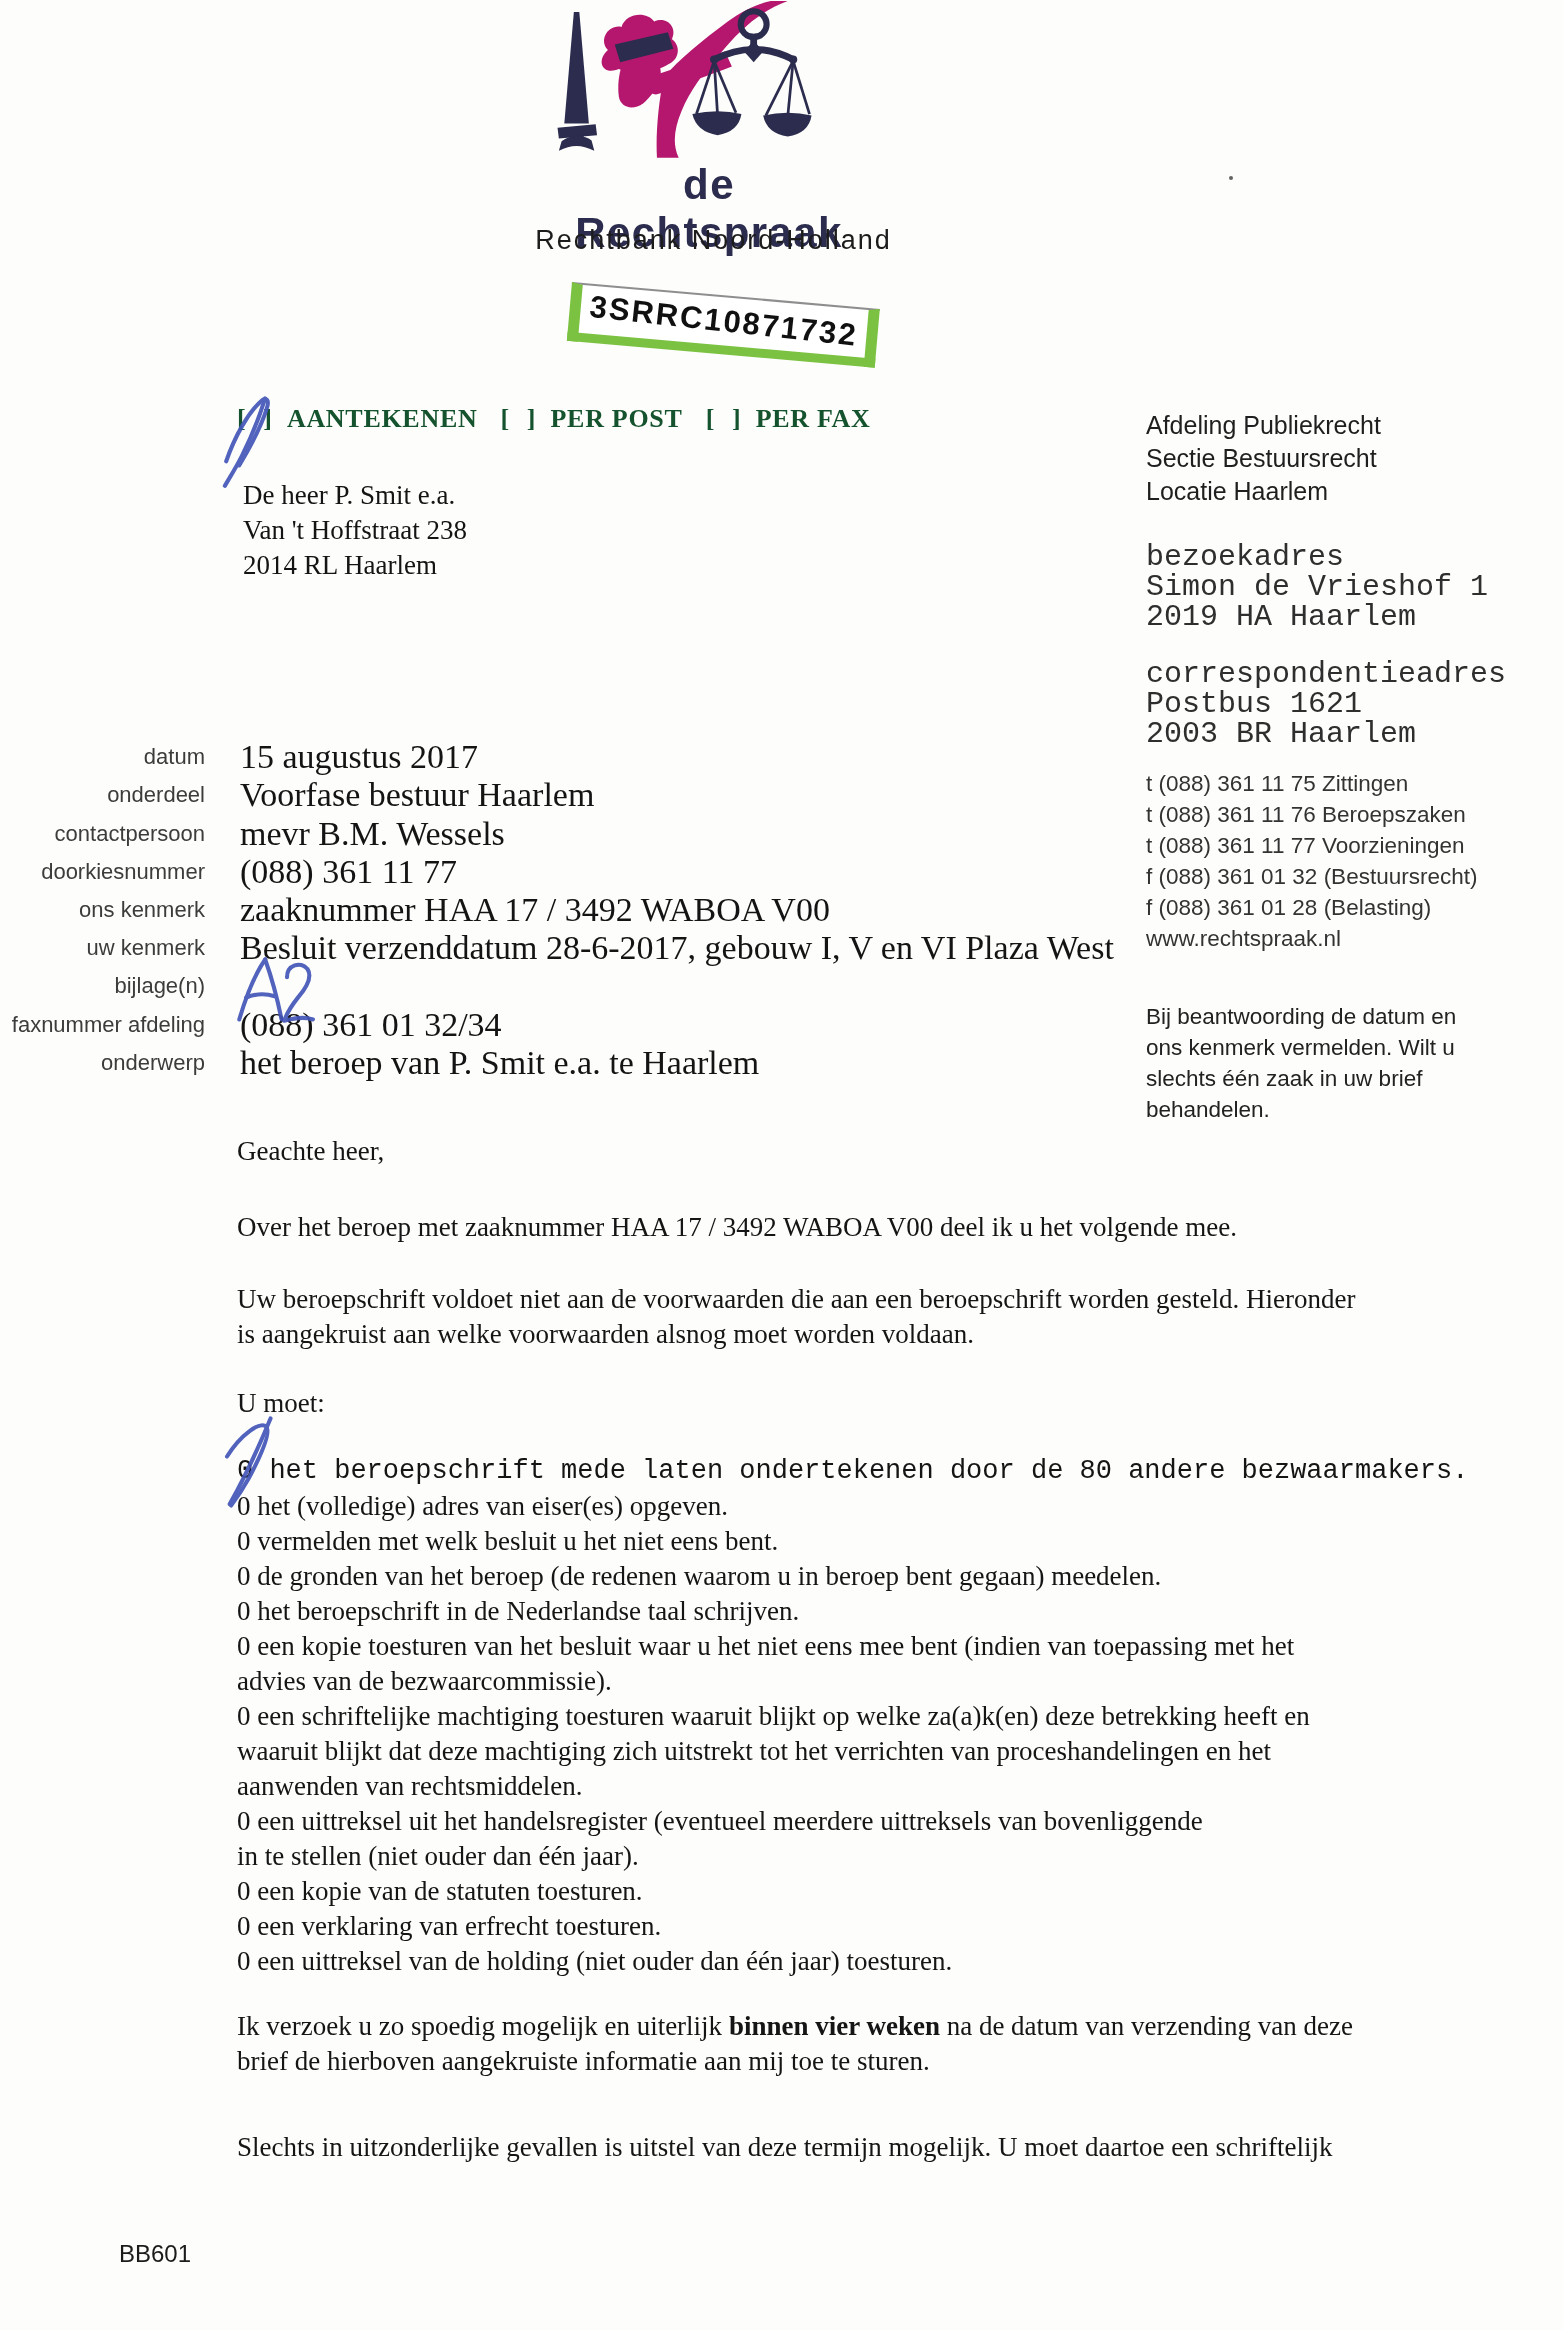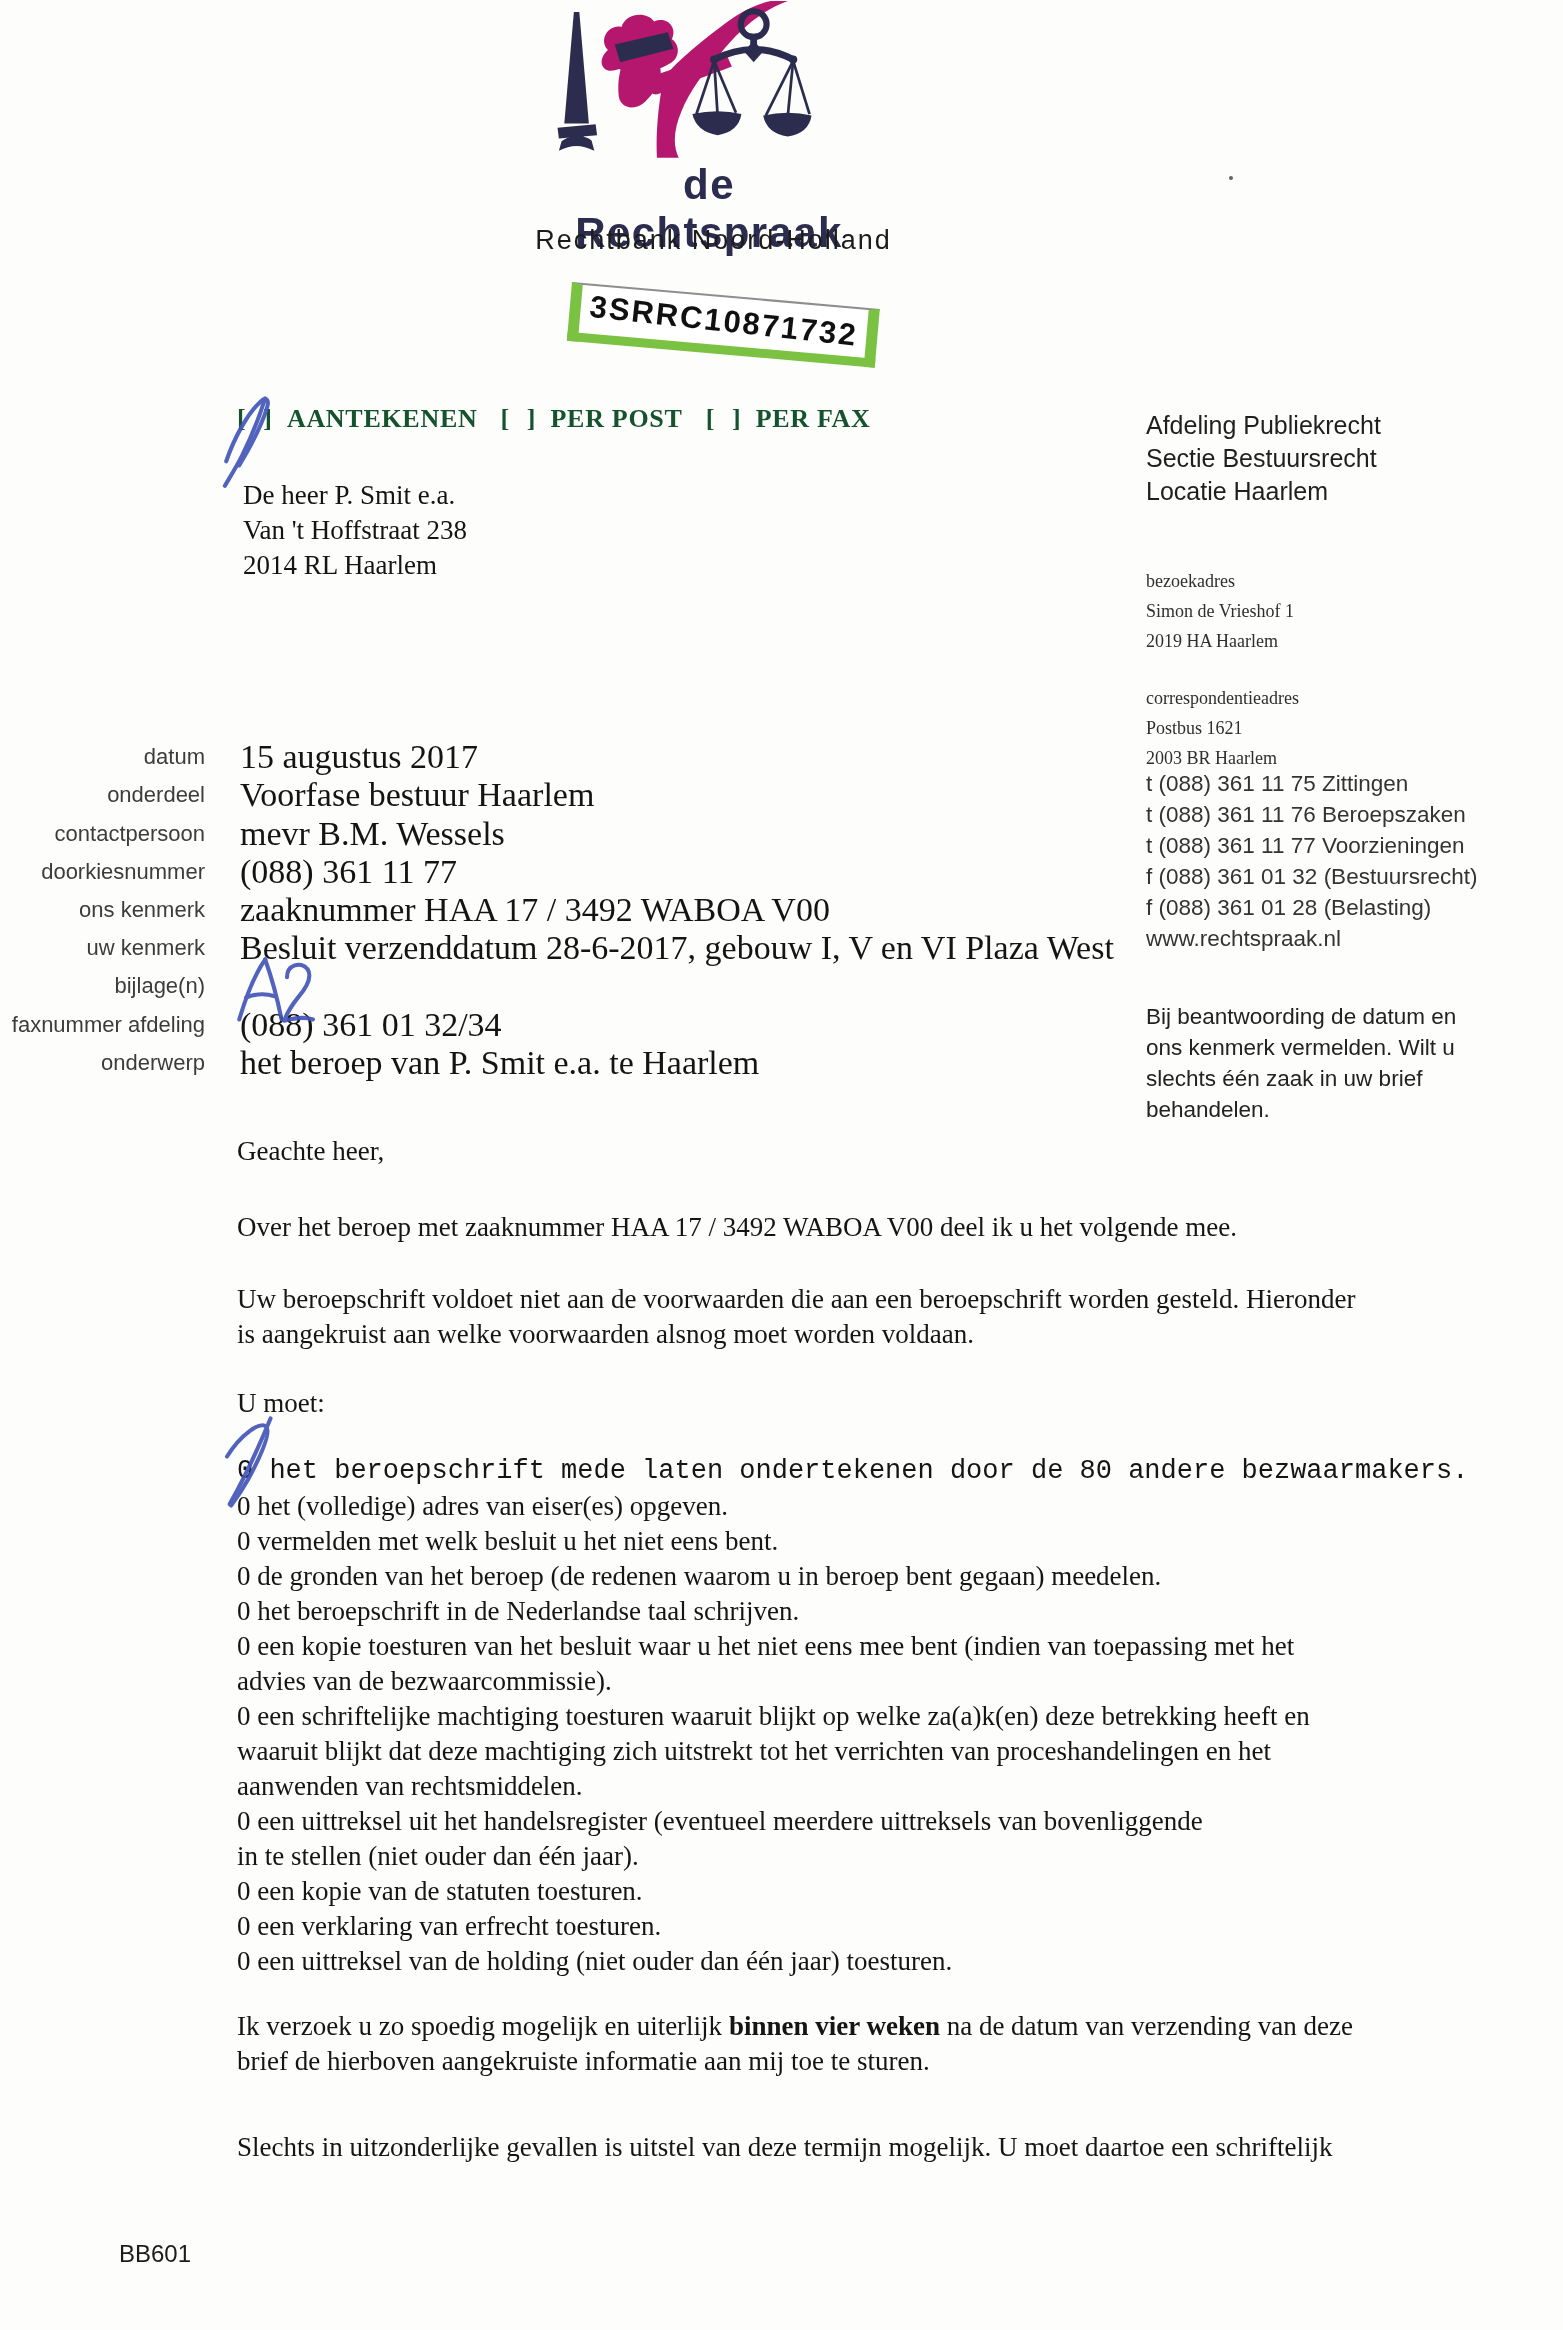--- a/index.html
+++ b/index.html
@@ -34,21 +34,21 @@
     color:#14532d;white-space:nowrap;letter-spacing:0.3px;}
   .cbx{letter-spacing:5.5px;margin-right:9.6px;}
   .dopt{margin-right:16.4px;letter-spacing:0.7px;}
 
   
   .recipient{left:243px;top:478px;font-size:27px;line-height:35px;color:#141414;}
 
   
   .dept{left:1146px;top:409px;font-family:"Liberation Sans",sans-serif;
     font-size:25px;line-height:33px;color:#1f1f1f;}
-  .addr{font-family:Liberation Serif, serif;font-size:18px;line-height:30px;color:#2e2e2e;margin-top:24px;}
+  .addr{font-family:Liberation Mono, monospace;font-size:30px;line-height:30px;color:#2e2e2e;}
   .visit{left:1146px;top:542px;}
   .postal{left:1146px;top:659px;}
   .phones{left:1146px;top:768px;font-family:"Liberation Sans",sans-serif;
     font-size:22.5px;line-height:31px;color:#333;}
   .replynote{left:1146px;top:1001px;font-family:"Liberation Sans",sans-serif;
     font-size:22.5px;line-height:31px;color:#222;width:327px;}
 
   
   .meta-row{position:absolute;left:0;height:38px;}
   .meta-label{position:absolute;left:0;top:6.1px;width:205px;text-align:right;

